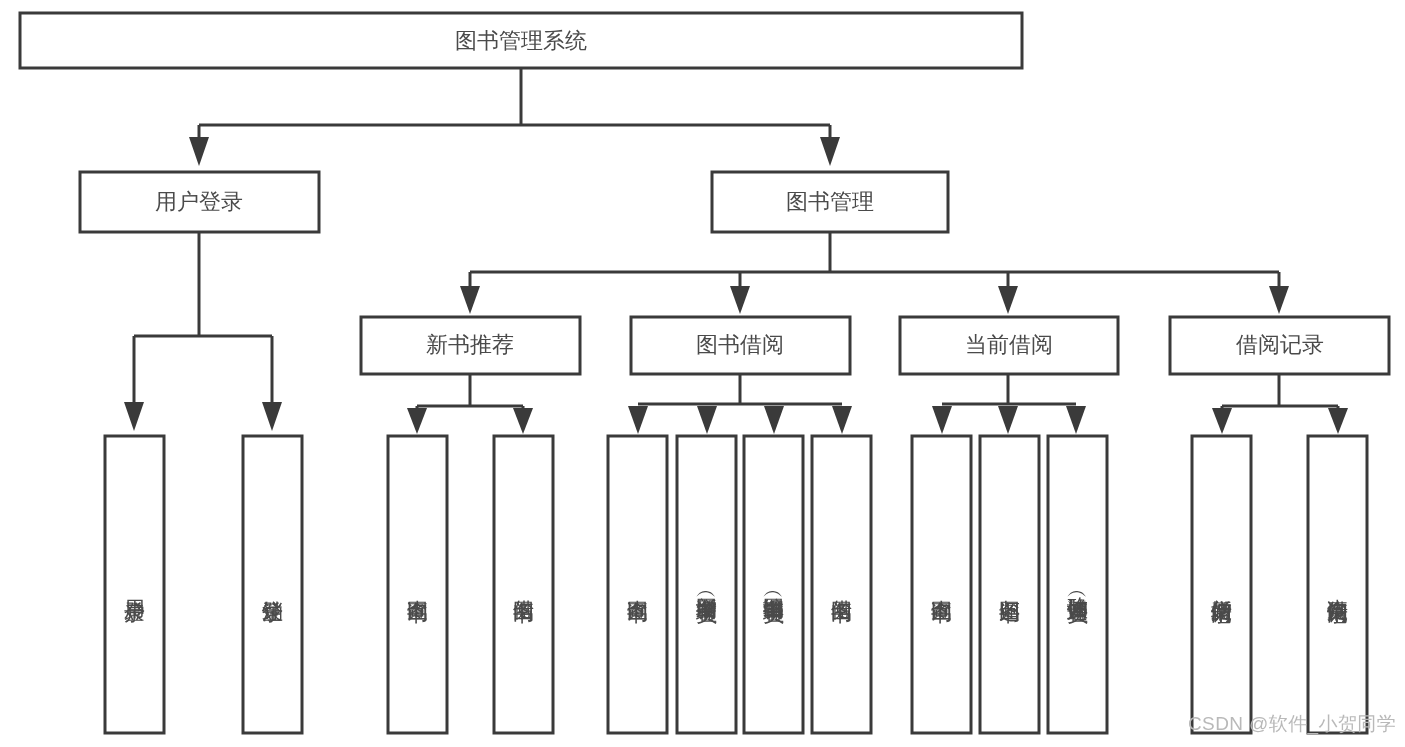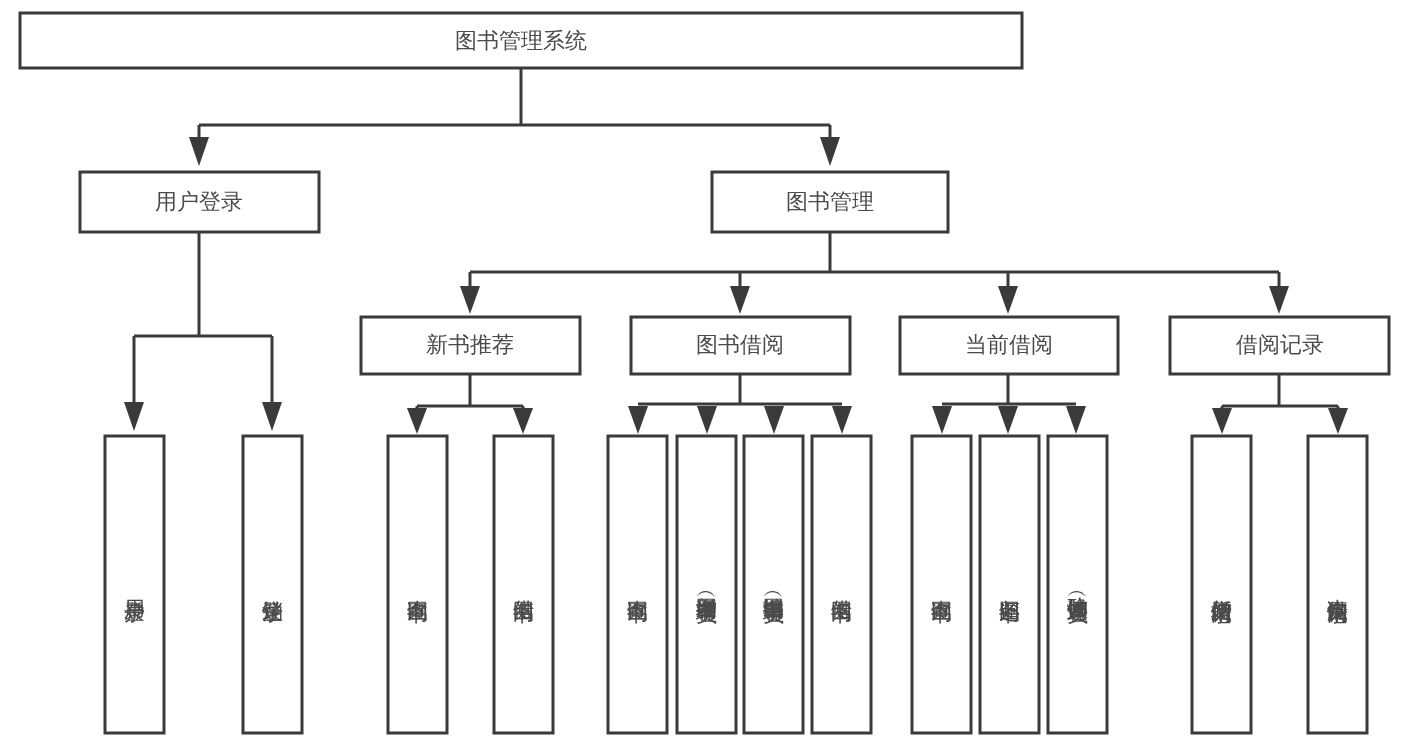--- a/index.html
+++ b/index.html
@@ -205,14 +205,15 @@
   <div class="node-label-v" style="left:744px; top:436px; width:59px; height:297px;">编辑图书（管理员）</div>
   <div class="node-label-v" style="left:812px; top:436px; width:59px; height:297px;">借阅图书</div>
 
   <div class="node-label-v" style="left:912px; top:436px; width:59px; height:297px;">查询图书</div>
   <div class="node-label-v" style="left:980px; top:436px; width:59px; height:297px;">归还图书</div>
   <div class="node-label-v" style="left:1048px; top:436px; width:59px; height:297px;">确认归还（管理员）</div>
 
   <div class="node-label-v" style="left:1192px; top:436px; width:59px; height:297px;">新增借阅记录</div>
   <div class="node-label-v" style="left:1308px; top:436px; width:59px; height:297px;">查询借阅记录</div>
 
+  <div class="watermark">CSDN @软件_小贺同学</div>
 
 </div>
 
 </body></html>

